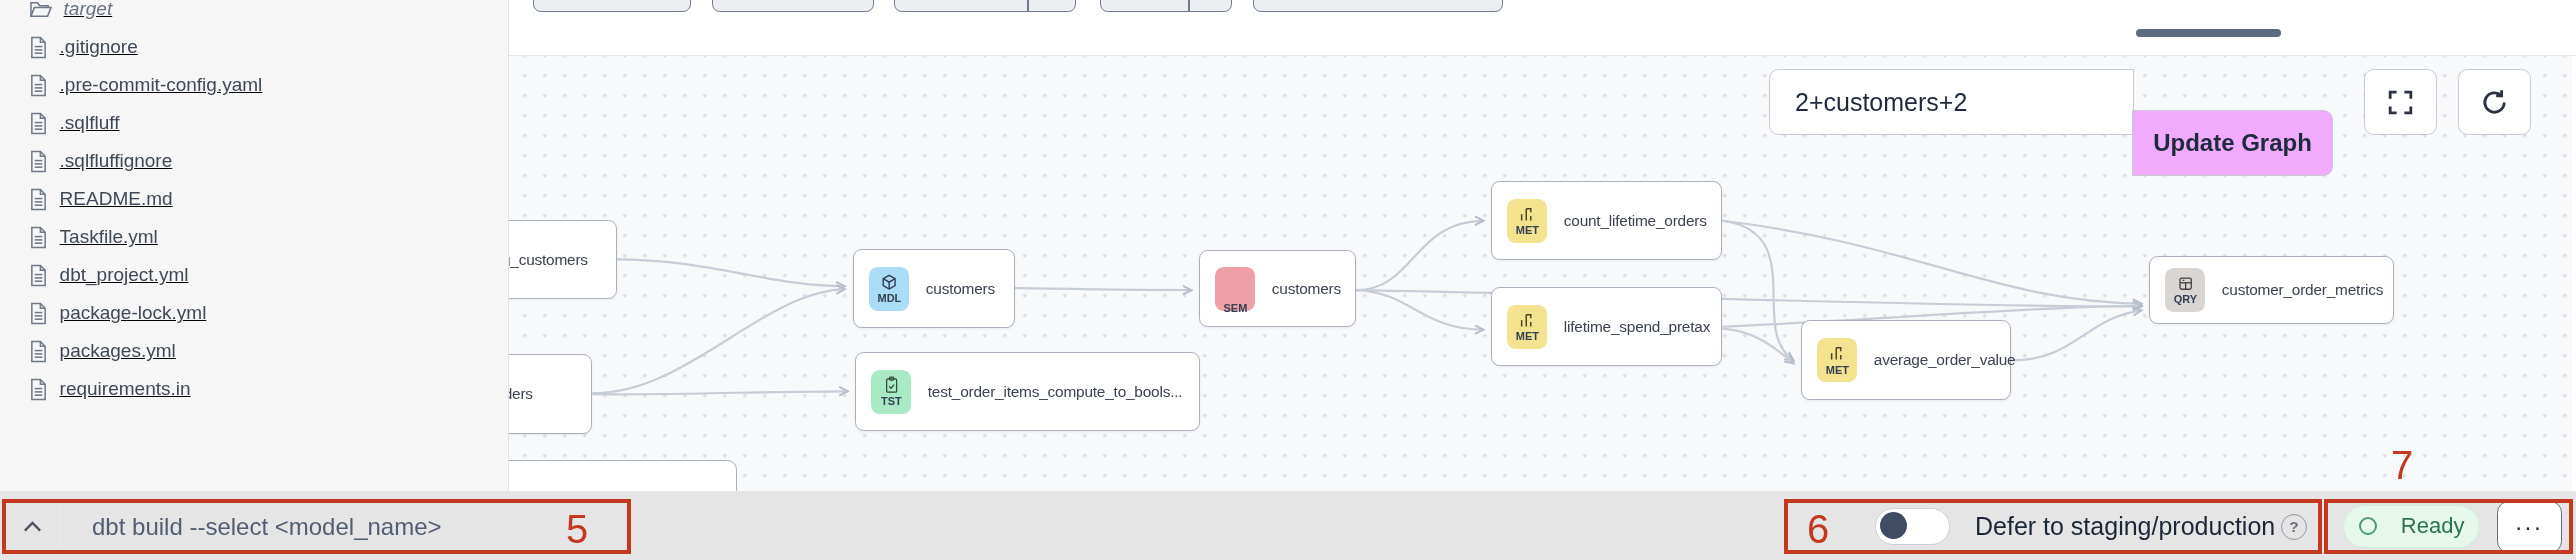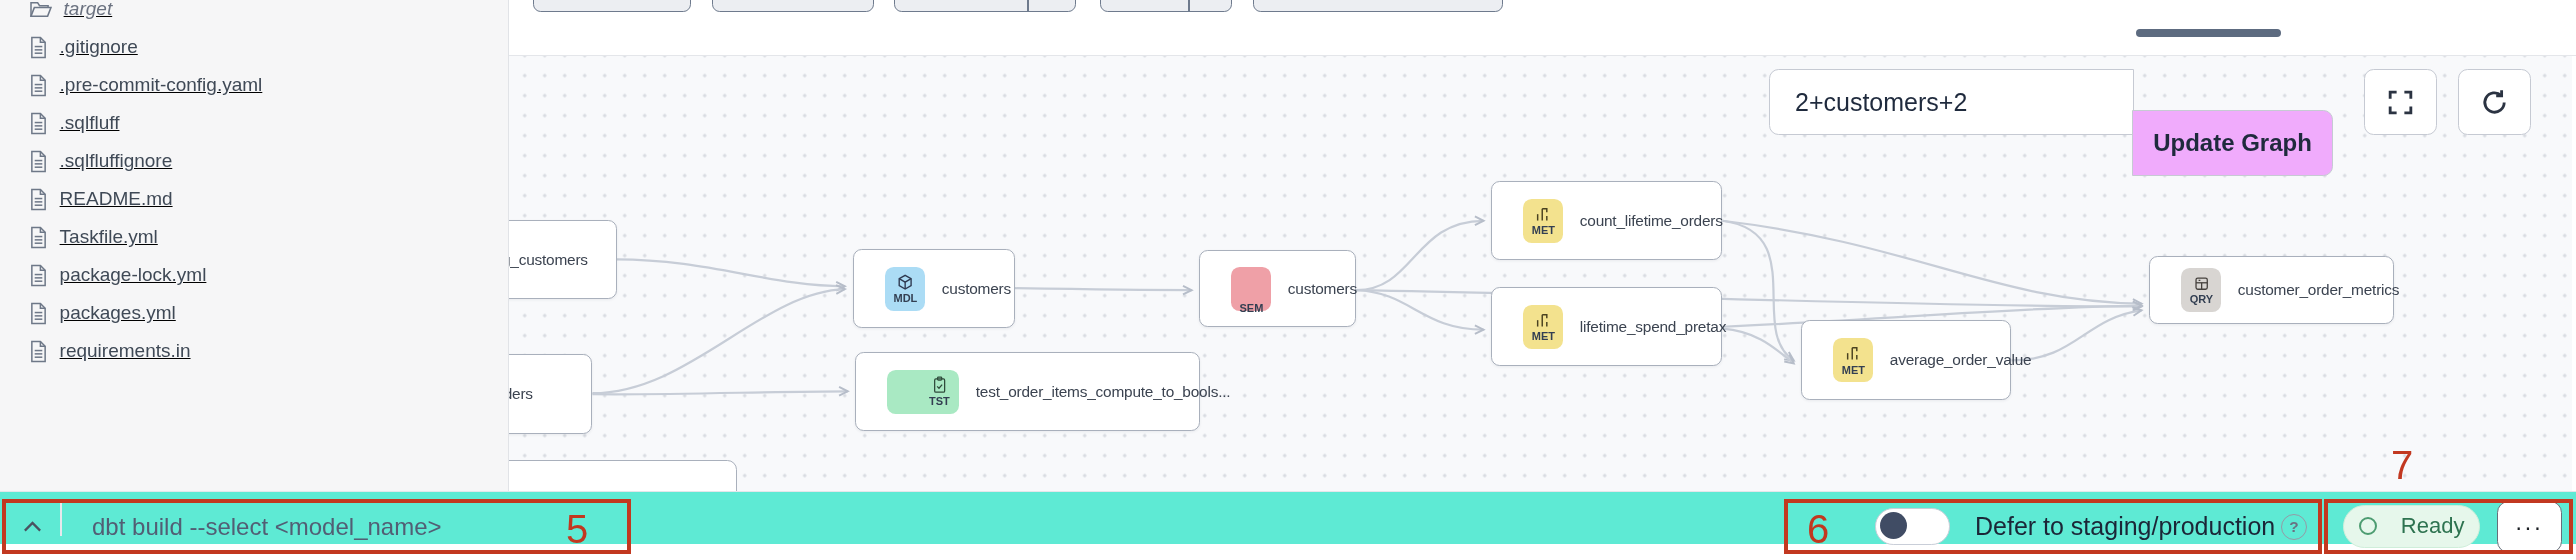--- a/index.html
+++ b/index.html
@@ -22,21 +22,21 @@
     background-image:radial-gradient(circle,#d8dbe1 1.5px,transparent 1.7px);
     background-size:20px 20px;background-position:6.7px 10.6px;overflow:hidden;}
   .world{position:absolute;left:-508px;top:-55px;width:2576px;height:561px;}
   .world svg.edges{position:absolute;left:0;top:0;}
   .node{position:absolute;background:#ffffff;border:1.4px solid #a9b0bc;border-radius:8.7px;
     box-sizing:border-box;display:flex;align-items:center;gap:16.4px;padding:0 15.4px;
     box-shadow:0 1px 2.9px rgba(30,40,60,.07);}
   .node-label{font-size:15.4px;color:#3b4350;letter-spacing:-0.2px;white-space:nowrap;}
   .node.no-badge{padding-left:15.4px;}
   .badge{width:40px;height:44px;border-radius:8.7px;display:flex;flex-direction:column;
-    align-items:center;justify-content:center;gap:1px;flex:0 0 auto;margin-left:16px;}
+    align-items:center;justify-content:center;gap:1px;flex:0 0 auto;}
   .badge .blabel{font-size:11px;font-weight:700;color:#333f52;letter-spacing:0;}
   .partial-node{position:absolute;left:482px;top:460px;width:255px;height:58px;
     background:#ffffff;border:1.4px solid #a9b0bc;border-radius:9.6px 9.6px 0 0;box-sizing:border-box;}
   
   .controls{position:absolute;z-index:5;top:0;left:0;width:100%;height:0;}
   .selector-input{position:absolute;left:1769px;top:69px;width:365px;height:66px;box-sizing:border-box;
     background:#fff;border:1.9px solid #c6cad3;border-radius:9.6px 0 0 9.6px;display:flex;align-items:center;
     padding-left:25px;font-size:25px;color:#1f2a3d;}
   .update-btn{position:absolute;left:2132px;top:69px;width:201px;height:66px;box-sizing:border-box;
     background:#f0abfc;border:1.9px solid #c6cad3;border-radius:0 9.6px 9.6px 0;display:flex;align-items:center;
@@ -44,21 +44,21 @@
   .icon-btn{position:absolute;top:69px;width:73px;height:66px;box-sizing:border-box;background:#fff;
     border:1.9px solid #c6cad3;border-radius:9.6px;display:flex;align-items:center;justify-content:center;cursor:pointer;}
   
   .sidebar{position:absolute;left:0;top:0;width:508px;height:491px;background:#f6f6f7;z-index:6;
     border-right:1px solid #e1e3e7;overflow:hidden;text-decoration:underline;}
   .file-row{height:38px;display:flex;align-items:center;gap:11.6px;padding-left:29px;cursor:pointer;}
   .file-row span{font-size:19px;color:#3f4956;}
   .file-row.folder{margin-top:-9.6px;}
   .file-row.folder span{font-style:italic;color:#6b7280;}
   
-  .bottom-bar{position:absolute;left:0;top:491px;width:2576px;height:53px;background:#5eead4;
+  .bottom-bar{position:absolute;left:0;top:491px;width:2576px;height:69px;background:#e5e5e5;
     border-top:1px solid #e4e6ea;z-index:8;box-sizing:border-box;}
   .chevron-btn{position:absolute;left:13.5px;top:21px;width:37px;height:27px;background:transparent;
     border:none;cursor:pointer;display:flex;align-items:center;justify-content:center;}
   .vdiv{position:absolute;left:60px;top:7.7px;bottom:7.7px;width:1.9px;background:#e6e8ec;}
   .cmd-input{position:absolute;left:92px;top:0;height:69px;display:flex;align-items:center;
     font-size:24px;color:#525e74;cursor:text;}
   .toggle{position:absolute;left:1875px;top:16.4px;width:75px;height:37px;border-radius:18.3px;
     background:#fff;border:1.9px solid #c9ced8;box-sizing:border-box;cursor:pointer;}
   .toggle .knob{position:absolute;left:3.9px;top:2.9px;width:27px;height:27px;border-radius:50%;background:#404c64;}
   .defer-label{position:absolute;left:1975px;top:0;height:69px;display:flex;align-items:center;
@@ -130,21 +130,21 @@
             <svg width="18.3" height="18.3" viewBox="0 0 20 20" fill="none" stroke="#2e3950" stroke-width="1.5">
               <path d="M10 2.5 16.5 6.2v7.6L10 17.5 3.5 13.8V6.2z"></path>
               <path d="M3.5 6.2 10 10l6.5-3.8"></path>
               <path d="M10 10v7.5"></path>
             </svg>
             <span class="blabel">MDL</span>
           </div>
           <span class="node-label">customers</span>
         </div>
         <div class="node" style="left: 855px; top: 352px; width: 345px; height: 79px;">
-          <div class="badge" style="background: rgb(169, 233, 195); padding-left: 32px;">
+          <div class="badge" style="background: rgb(169, 233, 195);">
             <svg width="17.3" height="18.3" viewBox="0 0 20 22" fill="none" stroke="#2e4a3a" stroke-width="1.5">
               <rect x="4" y="3.5" width="12" height="16" rx="1.5"></rect>
               <rect x="7.5" y="1.5" width="5" height="3.5" rx="1"></rect>
               <path d="M7 12.5l2.2 2.2 3.8-4.4"></path>
             </svg>
             <span class="blabel">TST</span>
           </div>
           <span class="node-label">test_order_items_compute_to_bools...</span>
         </div>
         <div class="node" style="left: 1199px; top: 250px; width: 157px; height: 77px;">
@@ -301,20 +301,30 @@
         <span>Taskfile.yml</span>
       </div>
       <div class="file-row">
         <svg width="19" height="23" viewBox="0 0 20 24" fill="none" stroke="#6e7888" stroke-width="1.6">
           <path d="M3 1.5h9l5 5V22.5H3z"></path>
           <path d="M12 1.5v5h5"></path>
           <line x1="6" y1="11" x2="14" y2="11"></line>
           <line x1="6" y1="14.5" x2="14" y2="14.5"></line>
           <line x1="6" y1="18" x2="14" y2="18"></line>
         </svg>
+        <span>dbt_project.yml</span>
+      </div>
+      <div class="file-row">
+        <svg width="19" height="23" viewBox="0 0 20 24" fill="none" stroke="#6e7888" stroke-width="1.6">
+          <path d="M3 1.5h9l5 5V22.5H3z"></path>
+          <path d="M12 1.5v5h5"></path>
+          <line x1="6" y1="11" x2="14" y2="11"></line>
+          <line x1="6" y1="14.5" x2="14" y2="14.5"></line>
+          <line x1="6" y1="18" x2="14" y2="18"></line>
+        </svg>
         <span>package-lock.yml</span>
       </div>
       <div class="file-row">
         <svg width="19" height="23" viewBox="0 0 20 24" fill="none" stroke="#6e7888" stroke-width="1.6">
           <path d="M3 1.5h9l5 5V22.5H3z"></path>
           <path d="M12 1.5v5h5"></path>
           <line x1="6" y1="11" x2="14" y2="11"></line>
           <line x1="6" y1="14.5" x2="14" y2="14.5"></line>
           <line x1="6" y1="18" x2="14" y2="18"></line>
         </svg>

